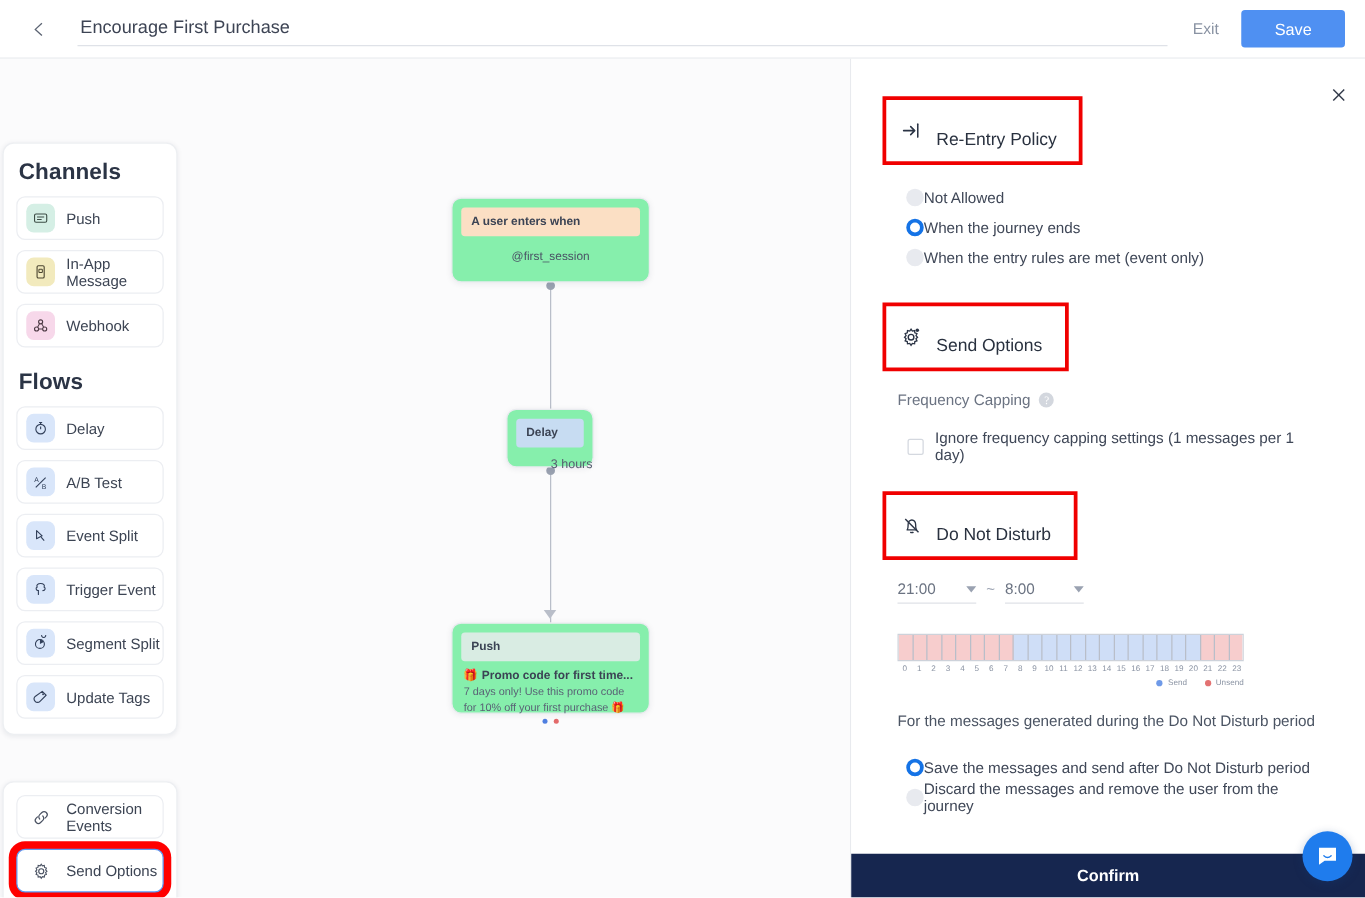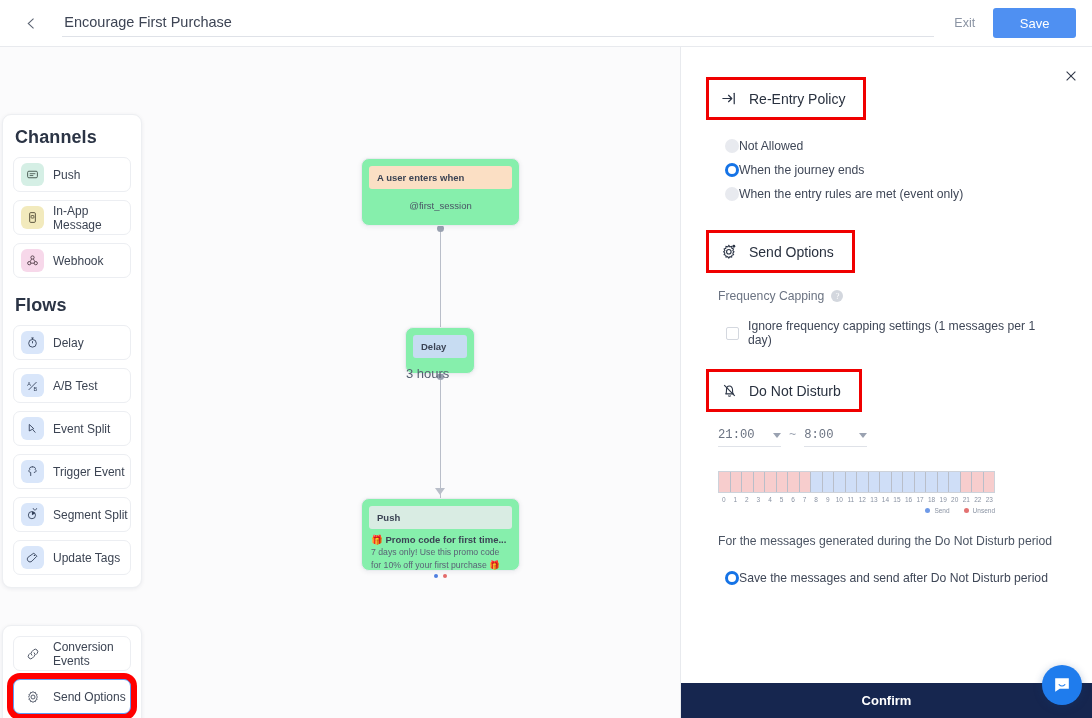--- a/index.html
+++ b/index.html
@@ -100,21 +100,21 @@
     font-size: 9.5px; font-weight: bold; color: #3b4354;
     padding: 6px 8px; border-radius: 3px; margin: 7px 7px 0 7px;
   }
   .node-head.peach { background: #fbdfc4; }
   .node-head.blue  { background: #c7dcf2; }
   .node-head.mint  { background: #d9ece3; }
   .node-entry-body {
     text-align: center; font-size: 9.5px; color: #4a5365; margin-top: 11px;
   }
   .node-delay-body {
-    text-align: left; font-size: 13px; color: #565f70; margin-top: 8px;
+    text-align: right; font-size: 10px; color: #565f70; margin-top: 8px;
   }
   .push-body { padding: 5px 9px 0 9px; }
   .push-title {
     font-size: 9.5px; font-weight: bold; color: #3b4354;
     white-space: nowrap; overflow: hidden;
   }
   .push-title .emo { color: #e03535; }
   .push-text { font-size: 8.7px; color: #596275; line-height: 12.5px; margin-top: 1px; }
   .push-dots { display: flex; gap: 5px; justify-content: center; margin-top: 3px; }
   .dot { width: 4px; height: 4px; border-radius: 50%; }
@@ -144,21 +144,21 @@
     display: flex; align-items: center; justify-content: center; cursor: pointer;
     color: #303848;
   }
   .panel-inner { padding: 30px 30px 0 37px; }
 
   .sec-head {
     display: inline-flex; align-items: center; gap: 11px;
     border: 3px solid #f00000; padding: 10px 18px 10px 12px;
     margin-left: -12px;
   }
-  .sec-head .sec-title { font-size: 14px; color: #29313f; }
+  .sec-head .sec-title { font-size: 14px; color: #29313f; margin-top: 13px; }
   .sec-head .sec-ico { color: #2b3445; display: flex; }
 
   .radio-row { display: flex; align-items: center; gap: 0; margin: 0 0 0 7px; height: 24px; }
   .radio {
     width: 14px; height: 14px; border-radius: 50%; background: #e8eaef;
     flex: 0 0 auto;
   }
   .radio.on {
     background: #fff; border: 3px solid #1573e6;
   }
@@ -170,21 +170,21 @@
     color: #fff; font-size: 9px; line-height: 12px; text-align: center;
     font-family: "Liberation Serif", serif;
   }
   .check-row { display: flex; align-items: center; gap: 9px; margin-left: 8px; }
   .checkbox {
     width: 13px; height: 13px; border: 1px solid #d4d8df; border-radius: 2px;
     background: #fff; flex: 0 0 auto;
   }
   .check-label { font-size: 12.2px; color: #3f4757; }
 
-  .time-row { display: flex; align-items: flex-start; gap: 8px; font-family: Liberation Mono, monospace; }
+  .time-row { display: flex; align-items: flex-start; gap: 8px; }
   .time-sel {
     width: 63px; border-bottom: 1px solid #dfe2e8; padding-bottom: 4px;
     display: flex; align-items: center; justify-content: space-between;
     font-size: 12.2px; color: #6b7382; cursor: pointer;
   }
   .caret {
     width: 0; height: 0; border-left: 4px solid transparent;
     border-right: 4px solid transparent; border-top: 5px solid #9aa2b1;
   }
   .tilde { font-size: 12px; color: #9aa2b1; padding-bottom: 4px; }
@@ -558,20 +558,24 @@
         </div>
       </div>
 
       <div class="dnd-note">For the messages generated during the Do Not Disturb period</div>
 
       <div style="margin-top:18px;">
         <div class="radio-row">
           <span class="radio on"></span>
           <span class="radio-label">Save the messages and send after Do Not Disturb period</span>
         </div>
+        <div class="radio-row">
+          <span class="radio"></span>
+          <span class="radio-label">Discard the messages and remove the user from the journey</span>
+        </div>
       </div>
 
     </div>
   </div>
 
   <div class="confirm-bar">Confirm</div>
 
   <div class="chat-bubble">
     <svg width="20" height="20" viewBox="0 0 22 22">
       <path d="M3.5 3.5 H18.5 V15 H8.5 L3.5 18.5 Z" fill="#ffffff"></path>

